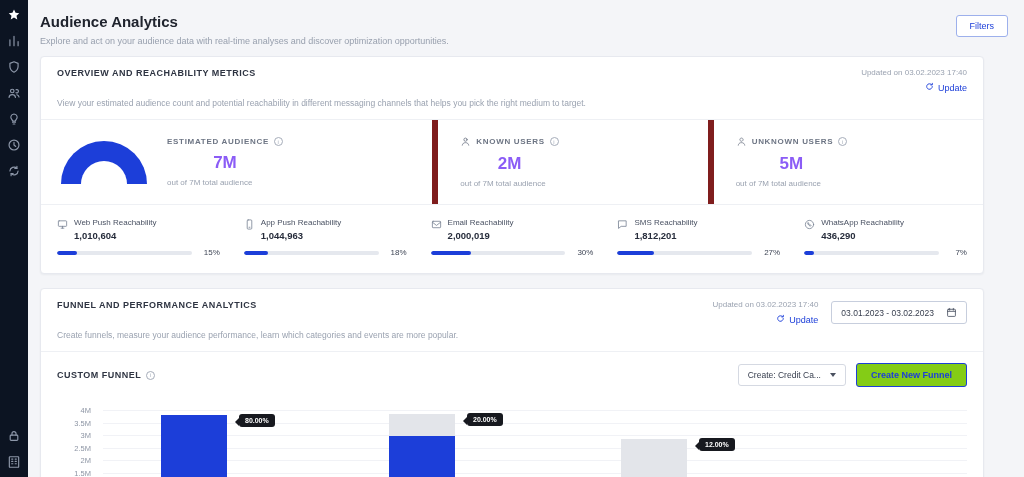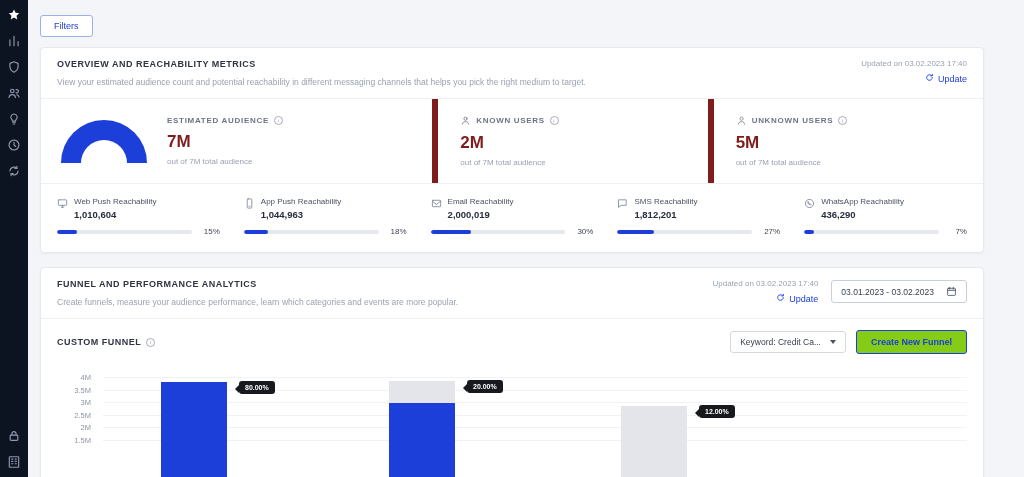--- a/index.html
+++ b/index.html
@@ -34,33 +34,33 @@
     font-size: 9px; padding: 5px 13px; border-radius: 3px; cursor: pointer; margin-top: 2px;
     font-family: inherit;
   }
 
   .card {
     background: #fff; border: 1px solid #e7e9ef; border-radius: 4px;
     margin: 0 24px 14px 0; box-shadow: 0 1px 2px rgba(20,30,60,.05);
   }
   .card-head { display: flex; justify-content: space-between; align-items: flex-start; padding: 11px 16px; border-bottom: 1px solid #eef0f4; }
   .card-title { font-size: 9px; font-weight: 700; letter-spacing: .5px; color: #2e3442; }
-  .card-sub { font-size: 8.5px; color: #9aa2b0; margin-top: 8px; }
+  .card-sub { font-size: 8.5px; color: #9aa2b0; margin-top: 20px; }
   .updated { font-size: 8px; color: #9aa2b0; text-align: right; }
   .update-link { display: flex; align-items: center; justify-content: flex-end; gap: 4px; color: #1c3ed9; font-size: 9px; margin-top: 5px; cursor: pointer; text-decoration: none; }
   .update-link svg { stroke: #1c3ed9; fill: none; stroke-width: 2.4; stroke-linecap: round; stroke-linejoin: round; }
 
   
   .metrics-row { display: flex; border-bottom: 1px solid #eef0f4; }
   .metric { flex: 1; padding: 16px 22px; display: flex; align-items: center; gap: 20px; border-left: 6px solid #7f1d1d; }
   .metric:first-child { border-left: none; flex: 1.55; padding-left: 20px; }
   .metric-label { display: flex; align-items: center; gap: 5px; font-size: 8px; font-weight: 600; letter-spacing: .7px; color: #6d7584; }
   .metric-label svg { stroke: #6d7584; fill: none; stroke-width: 1.8; stroke-linecap: round; stroke-linejoin: round; }
   .metric-label svg.dashed { stroke-dasharray: 2.5 2; }
-  .metric-value { font-size: 17px; font-weight: 700; color: #7f1d1d; margin: 7px 0 5px; }
+  .metric-value { font-size: 17px; font-weight: 700; color: #8b5cf6; margin: 7px 0 5px; text-align: center; }
   .metric-sub { font-size: 8px; color: #9aa2b0; }
   .info { width: 9px; height: 9px; border: 1px solid #a6adba; border-radius: 50%; display: inline-flex; align-items: center; justify-content: center; flex: none; cursor: pointer; }
   .info::after { content: "i"; font-size: 6px; line-height: 1; color: #a6adba; font-weight: 400; }
 
   .gauge { width: 86px; height: 43px; position: relative; flex: none; }
   .gauge-outer { position: absolute; left: 0; top: 0; width: 86px; height: 43px; border-radius: 86px 86px 0 0; }
   .gauge-inner { position: absolute; left: 20px; bottom: 0; width: 46px; height: 23px; background: #fff; border-radius: 46px 46px 0 0; }
 
   
   .reach-row { display: flex; gap: 24px; padding: 13px 16px 16px; }
@@ -152,20 +152,24 @@
     <svg viewBox="0 0 24 24">
         <rect x="4" y="3" width="16" height="18" rx="1"></rect>
         <path d="M8 7h2M14 7h2M8 11h2M14 11h2M8 15h2M14 15h2"></path>
       </svg>
   </div>
 </aside>
 
 <main>
 
   <header class="page-header">
+    <div>
+      <div class="page-title">Audience Analytics</div>
+      <div class="page-sub">Explore and act on your audience data with real-time analyses and discover optimization opportunities.</div>
+    </div>
     <button class="btn-filters">Filters</button>
   </header>
 
   <section class="card">
     <div class="card-head">
       <div>
         <div class="card-title">OVERVIEW AND REACHABILITY METRICS</div>
         <div class="card-sub">View your estimated audience count and potential reachability in different messaging channels that helps you pick the right medium to target.</div>
       </div>
       <div>
@@ -355,21 +359,21 @@
       </div>
     </div>
 
     <div class="funnel-subrow">
       <div class="section-label">
         <span>CUSTOM FUNNEL</span>
         <span class="info"></span>
       </div>
       <div class="subrow-right">
         <div class="dropdown">
-          <span>Keyword: Credit Ca...</span>
+          <span>Create: Credit Ca...</span>
           <span class="caret"></span>
         </div>
         <button class="btn-create">Create New Funnel</button>
       </div>
     </div>
 
     <div class="chart">
       <div id="chart-ticks">
           <div class="tick" style="top: 5px;">
             <span class="tick-label">4M</span>

